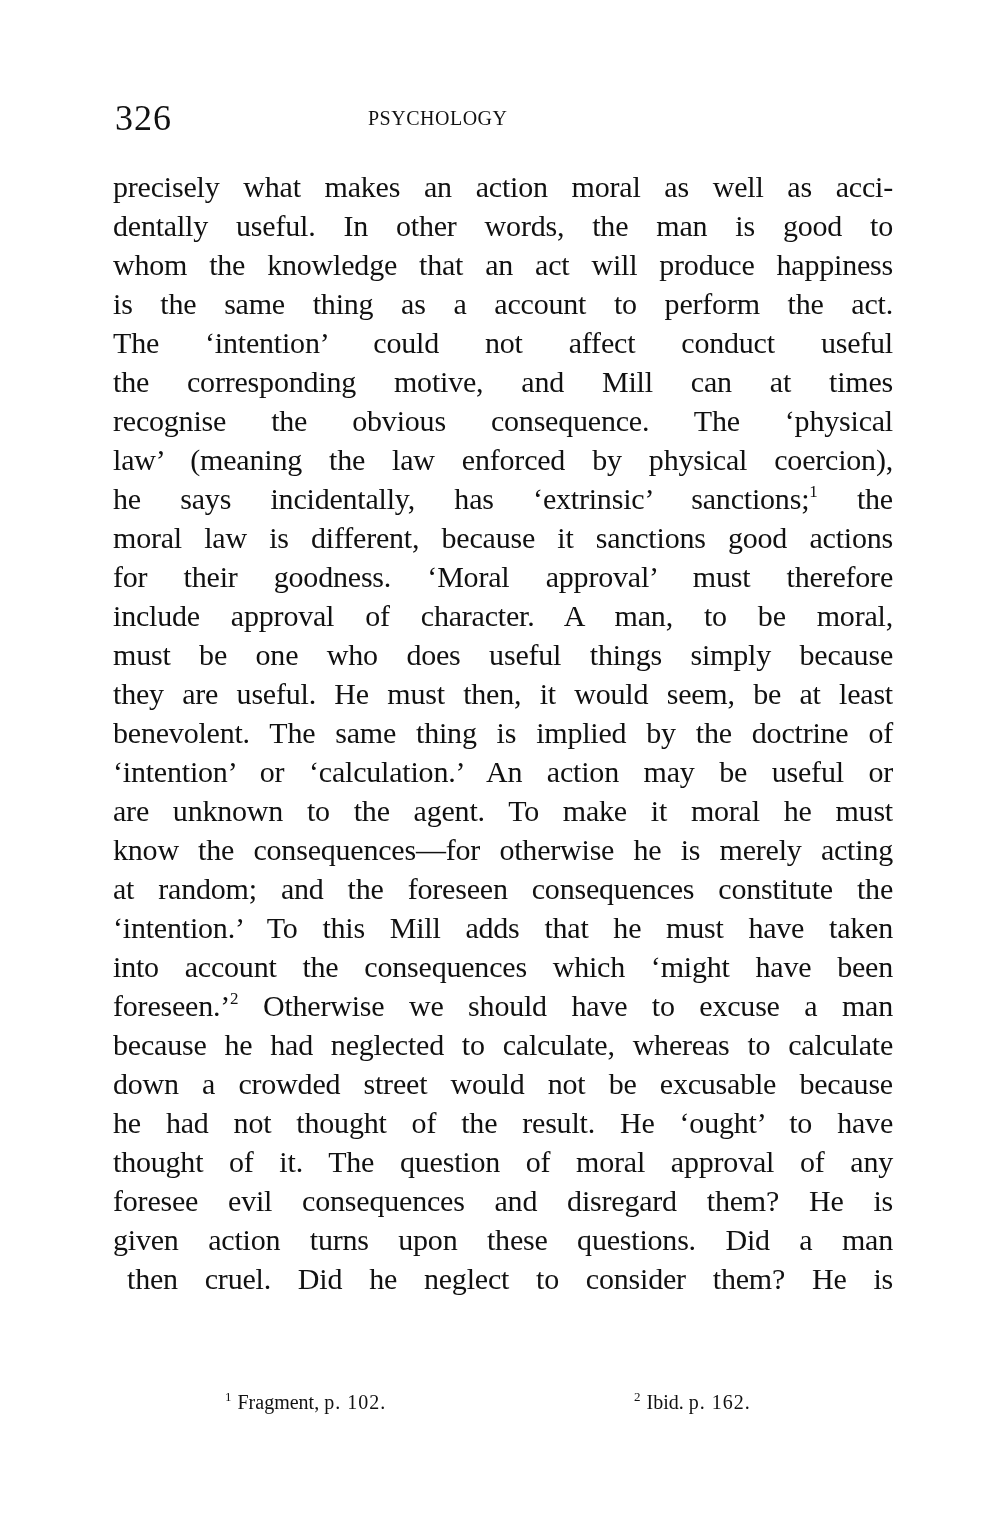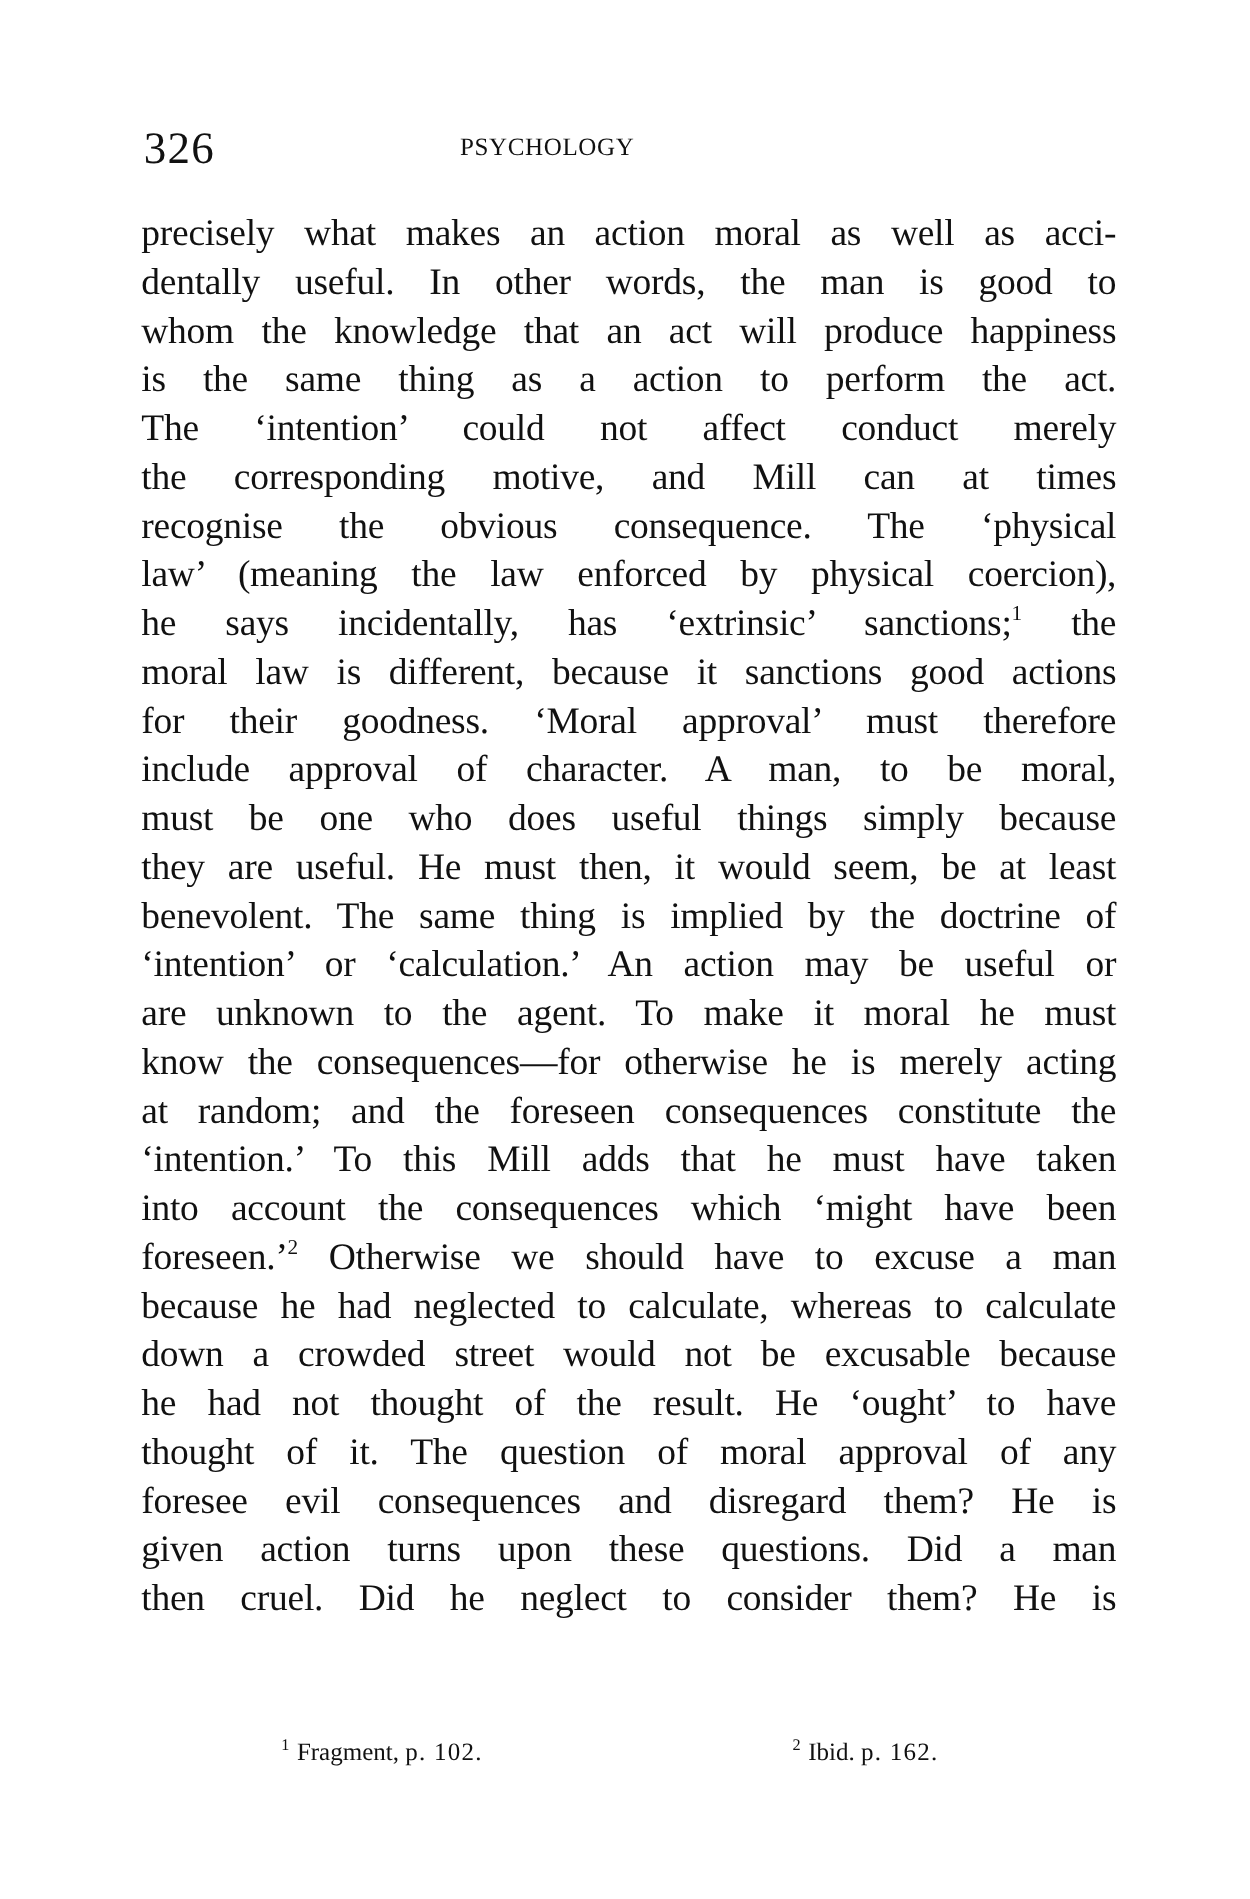--- a/index.html
+++ b/index.html
@@ -56,20 +56,21 @@
       height: 39px;
       line-height: 39px;
       font-size: 30px;
       white-space: nowrap;
       text-align: justify;
       text-align-last: justify;
       letter-spacing: -0.2px;
     }
     .line.last {
       text-align-last: justify;
+      margin-left: 14px;
     }
     .fn-ref {
       font-size: 17px;
       vertical-align: 12px;
       line-height: 0;
     }
     .footnotes {
       position: absolute;
       left: 225px;
       top: 1384px;
@@ -104,22 +105,22 @@
 
   <div class="running-head">
     <span class="page-number">326</span>
     <span class="running-title">PSYCHOLOGY</span>
   </div>
 
   <div class="body-text">
     <span class="line">precisely what makes an action moral as well as acci-</span>
     <span class="line">dentally useful. In other words, the man is good to</span>
     <span class="line">whom the knowledge that an act will produce happiness</span>
-    <span class="line">is the same thing as a action to perform the act.</span>
-    <span class="line">The ‘intention’ could not affect conduct merely</span>
+    <span class="line">is the same thing as a account to perform the act.</span>
+    <span class="line">The ‘intention’ could not affect conduct useful</span>
     <span class="line">the corresponding motive, and Mill can at times</span>
     <span class="line">recognise the obvious consequence. The ‘physical</span>
     <span class="line">law’ (meaning the law enforced by physical coercion),</span>
     <span class="line"><span>he says incidentally, has ‘extrinsic’ sanctions;</span><sup class="fn-ref">1</sup> <span>the</span></span>
     <span class="line">moral law is different, because it sanctions good actions</span>
     <span class="line">for their goodness. ‘Moral approval’ must therefore</span>
     <span class="line">include approval of character. A man, to be moral,</span>
     <span class="line">must be one who does useful things simply because</span>
     <span class="line">they are useful. He must then, it would seem, be at least</span>
     <span class="line">benevolent. The same thing is implied by the doctrine of</span>

